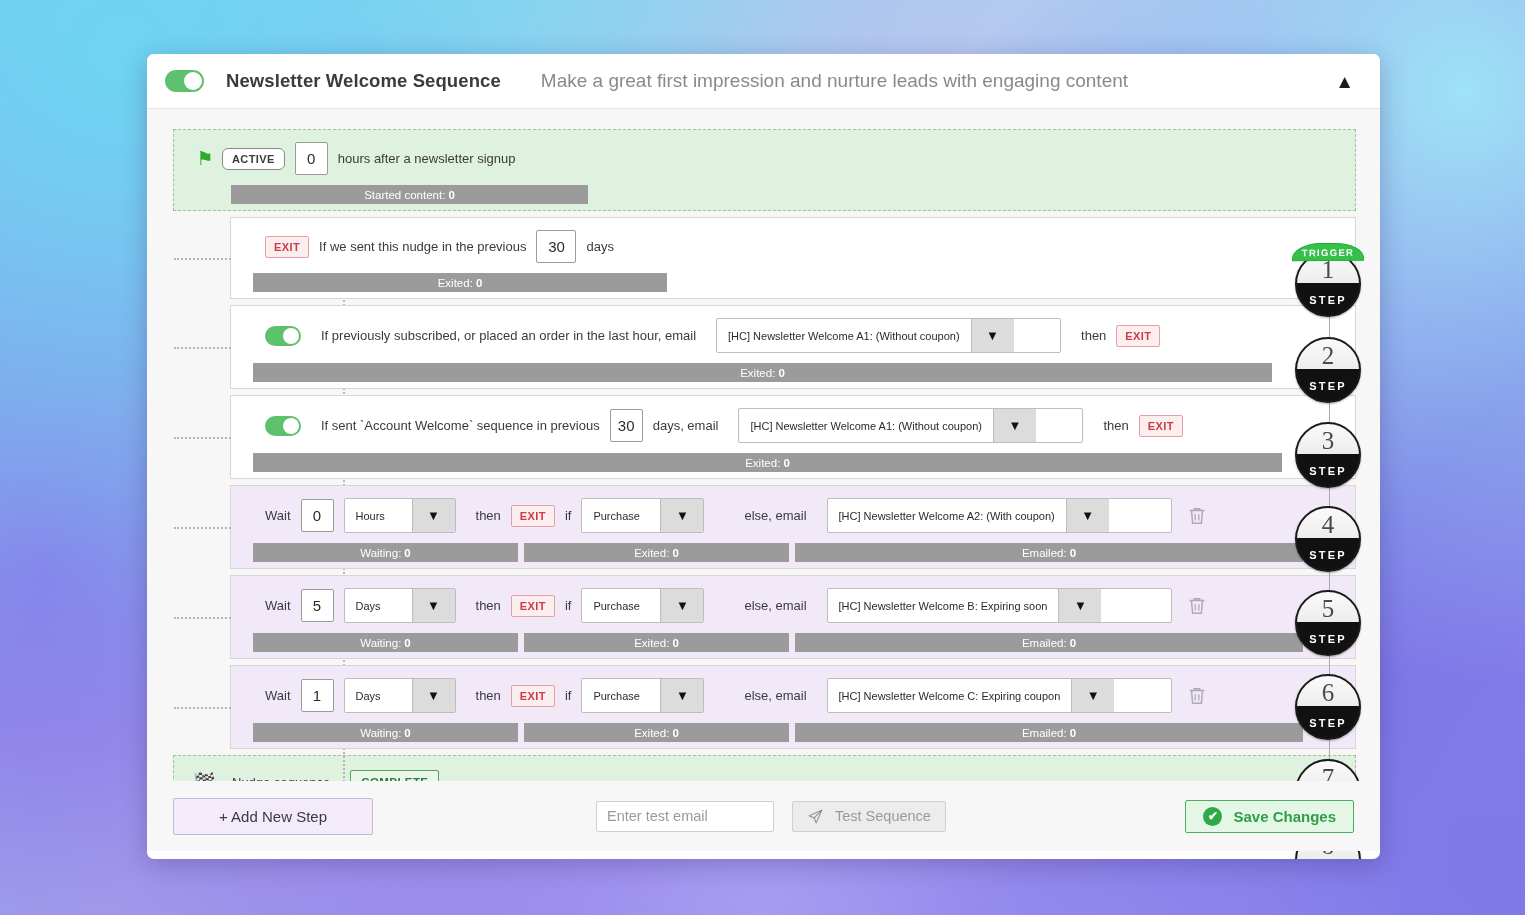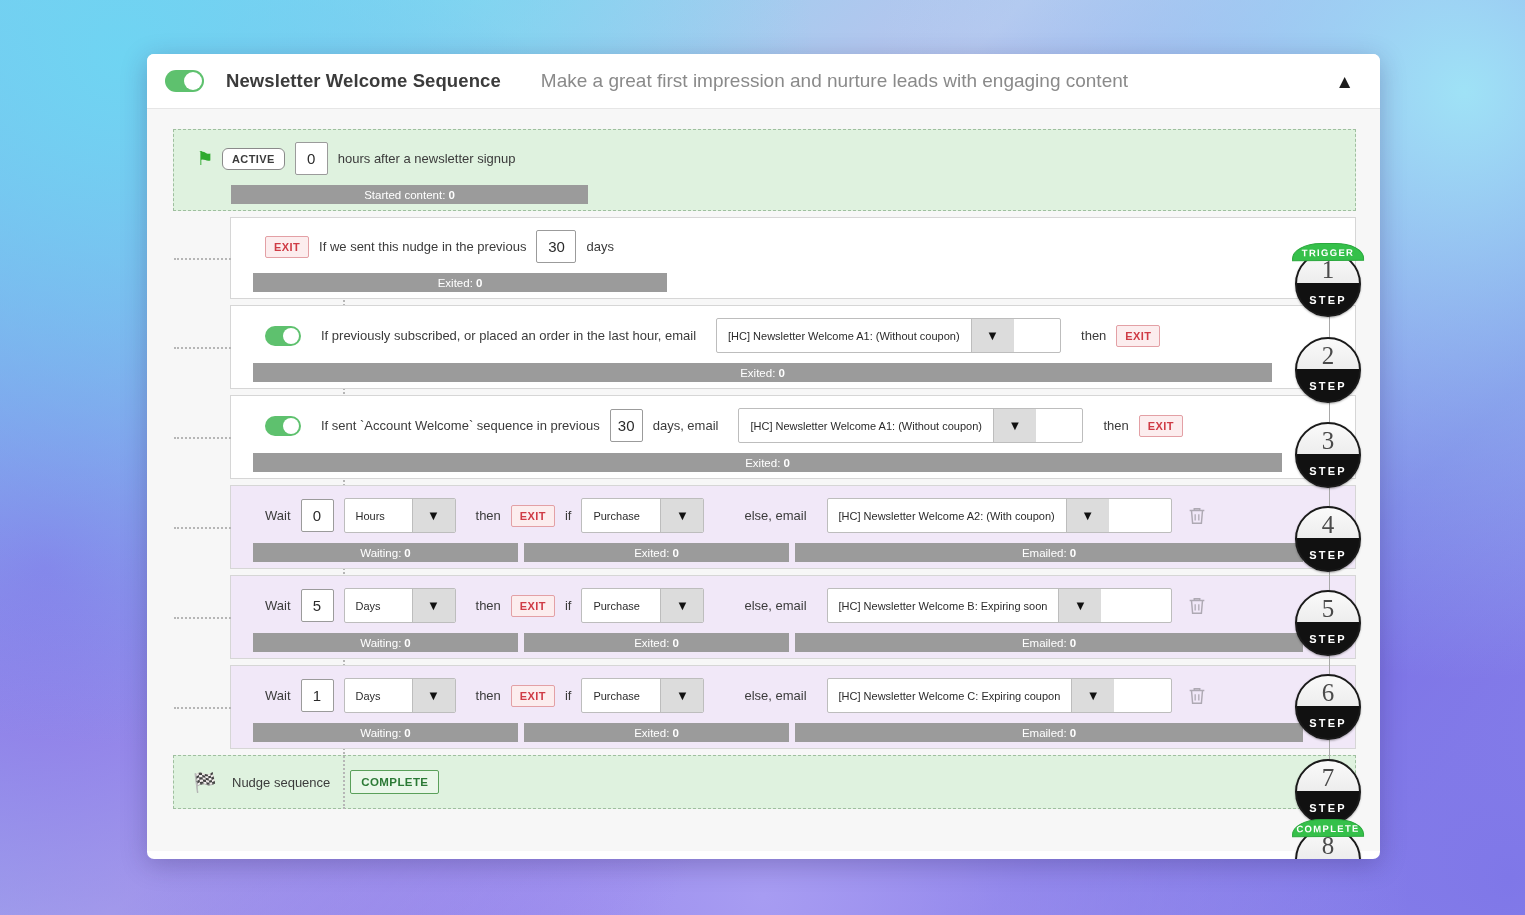--- a/index.html
+++ b/index.html
@@ -582,15 +582,30 @@
       </div>
 
       <div class="stepmark" style="top:698px">
         <div class="disc"></div>
         <div class="ribbon">COMPLETE</div>
         <div class="n">8</div>
         <div class="lbl">STEP</div>
       </div>
     </div>
 
+    <div class="footer">
+      <div class="btn-add">+ Add New Step</div>
+      <input class="test-email" placeholder="Enter test email" style="">
+      <div class="btn-test">
+        <svg width="17" height="17" viewBox="0 0 24 24">
+          <path d="M21 3L3 11l7 3 3 7z" fill="none" stroke="#8c8c8c" stroke-width="1.5" stroke-linejoin="round"></path>
+          <path d="M10 14l11-11" fill="none" stroke="#8c8c8c" stroke-width="1.5"></path>
+        </svg>
+        <span>Test Sequence</span>
+      </div>
+      <div class="btn-save">
+        <span class="check-circle">✔</span>
+        <span>Save Changes</span>
+      </div>
+    </div>
 
   </div>
 </div>
 
 </body></html>

